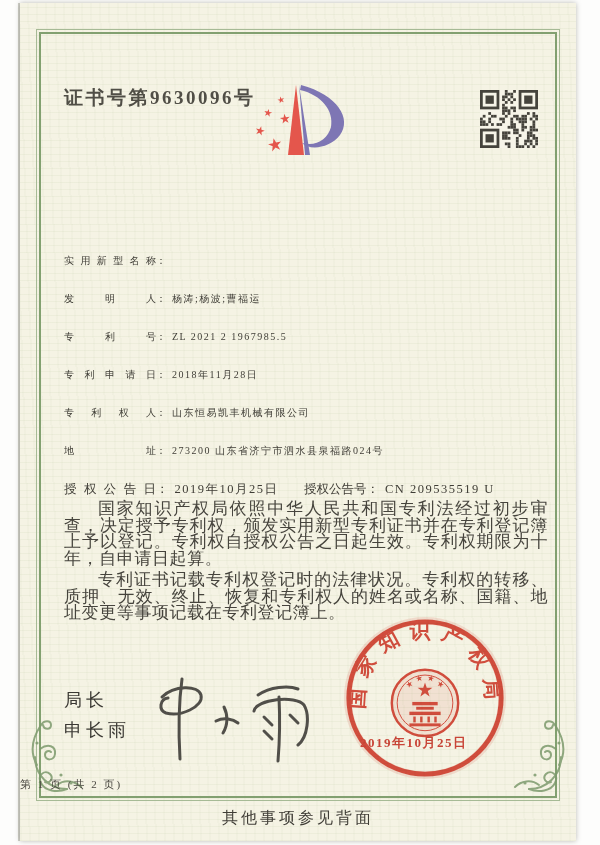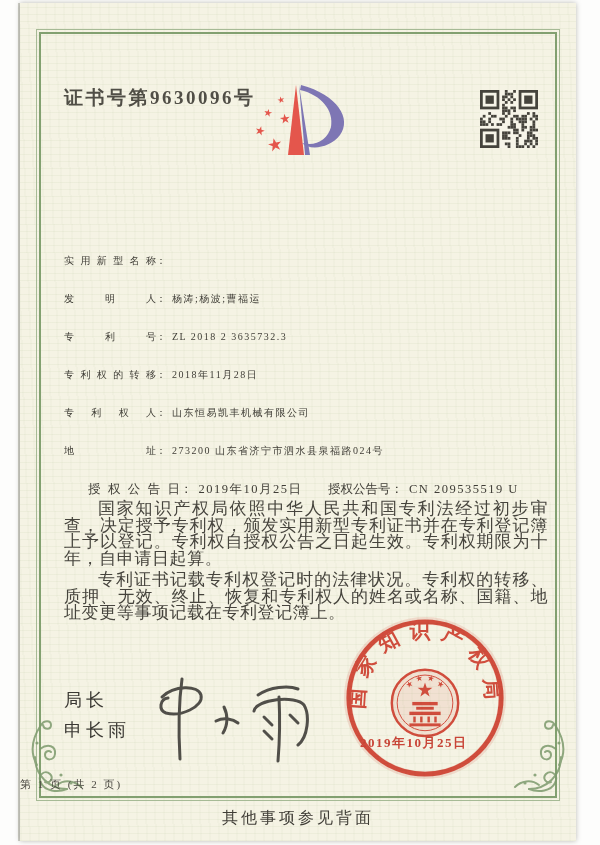--- a/index.html
+++ b/index.html
@@ -23,21 +23,21 @@
   .qr{position:absolute;left:460px;top:87px;width:58px;height:58px;}
   .title{position:absolute;left:0;right:0;top:177px;margin:0;text-align:center;
          font-size:31px;font-weight:700;letter-spacing:6px;color:#33312d;}
   .fields{position:absolute;left:44px;top:248px;width:484px;font-size:10px;color:#3f3d36;}
   .row{display:flex;align-items:flex-start;line-height:20px;margin-bottom:18px;}
   .lbl{display:inline-block;width:92px;text-align:justify;text-align-last:justify;flex:none;}
   .colon{flex:none;margin-right:6px;}
   .val{flex:1;letter-spacing:1.5px;}
   .row-name .val{letter-spacing:4px;}
   .grant{position:absolute;left:44px;top:476px;width:484px;font-size:12.5px;color:#3f3d36;
-         line-height:20px;margin-left:24px;}
+         line-height:20px;}
   .g2{position:absolute;left:240px;top:0;}
   .grant .lbl{width:92px;display:inline-block;text-align:justify;text-align-last:justify;}
   .grant .colon{margin-right:6px;}
   .grant .val{letter-spacing:1.5px;}
   .paras{position:absolute;left:44px;top:498px;width:484px;font-size:17px;
          line-height:16.5px;letter-spacing:.6px;text-align:justify;color:#46443d;}
   .paras p{margin:0 0 5px 0;text-indent:2em;}
   .director{position:absolute;left:44px;top:688px;font-size:18px;letter-spacing:4px;
             color:#3a3833;line-height:1;}
   .director div{margin-bottom:12px;}
@@ -240,24 +240,24 @@
           <span class="colon">：</span>
       </div>
       <div class="row">
         <span class="lbl">发明人</span>
           <span class="colon">：</span>
           <span class="val">杨涛;杨波;曹福运</span>
       </div>
       <div class="row">
         <span class="lbl">专利号</span>
           <span class="colon">：</span>
-          <span class="val">ZL 2018 2 3635732.3</span>
-      </div>
-      <div class="row">
-        <span class="lbl">专利权的转移</span>
+          <span class="val">ZL 2021 2 1967985.5</span>
+      </div>
+      <div class="row">
+        <span class="lbl">专利申请日</span>
           <span class="colon">：</span>
           <span class="val">2018年11月28日</span>
       </div>
       <div class="row">
         <span class="lbl">专利权人</span>
           <span class="colon">：</span>
           <span class="val">山东恒易凯丰机械有限公司</span>
       </div>
       <div class="row">
         <span class="lbl">地址</span>

